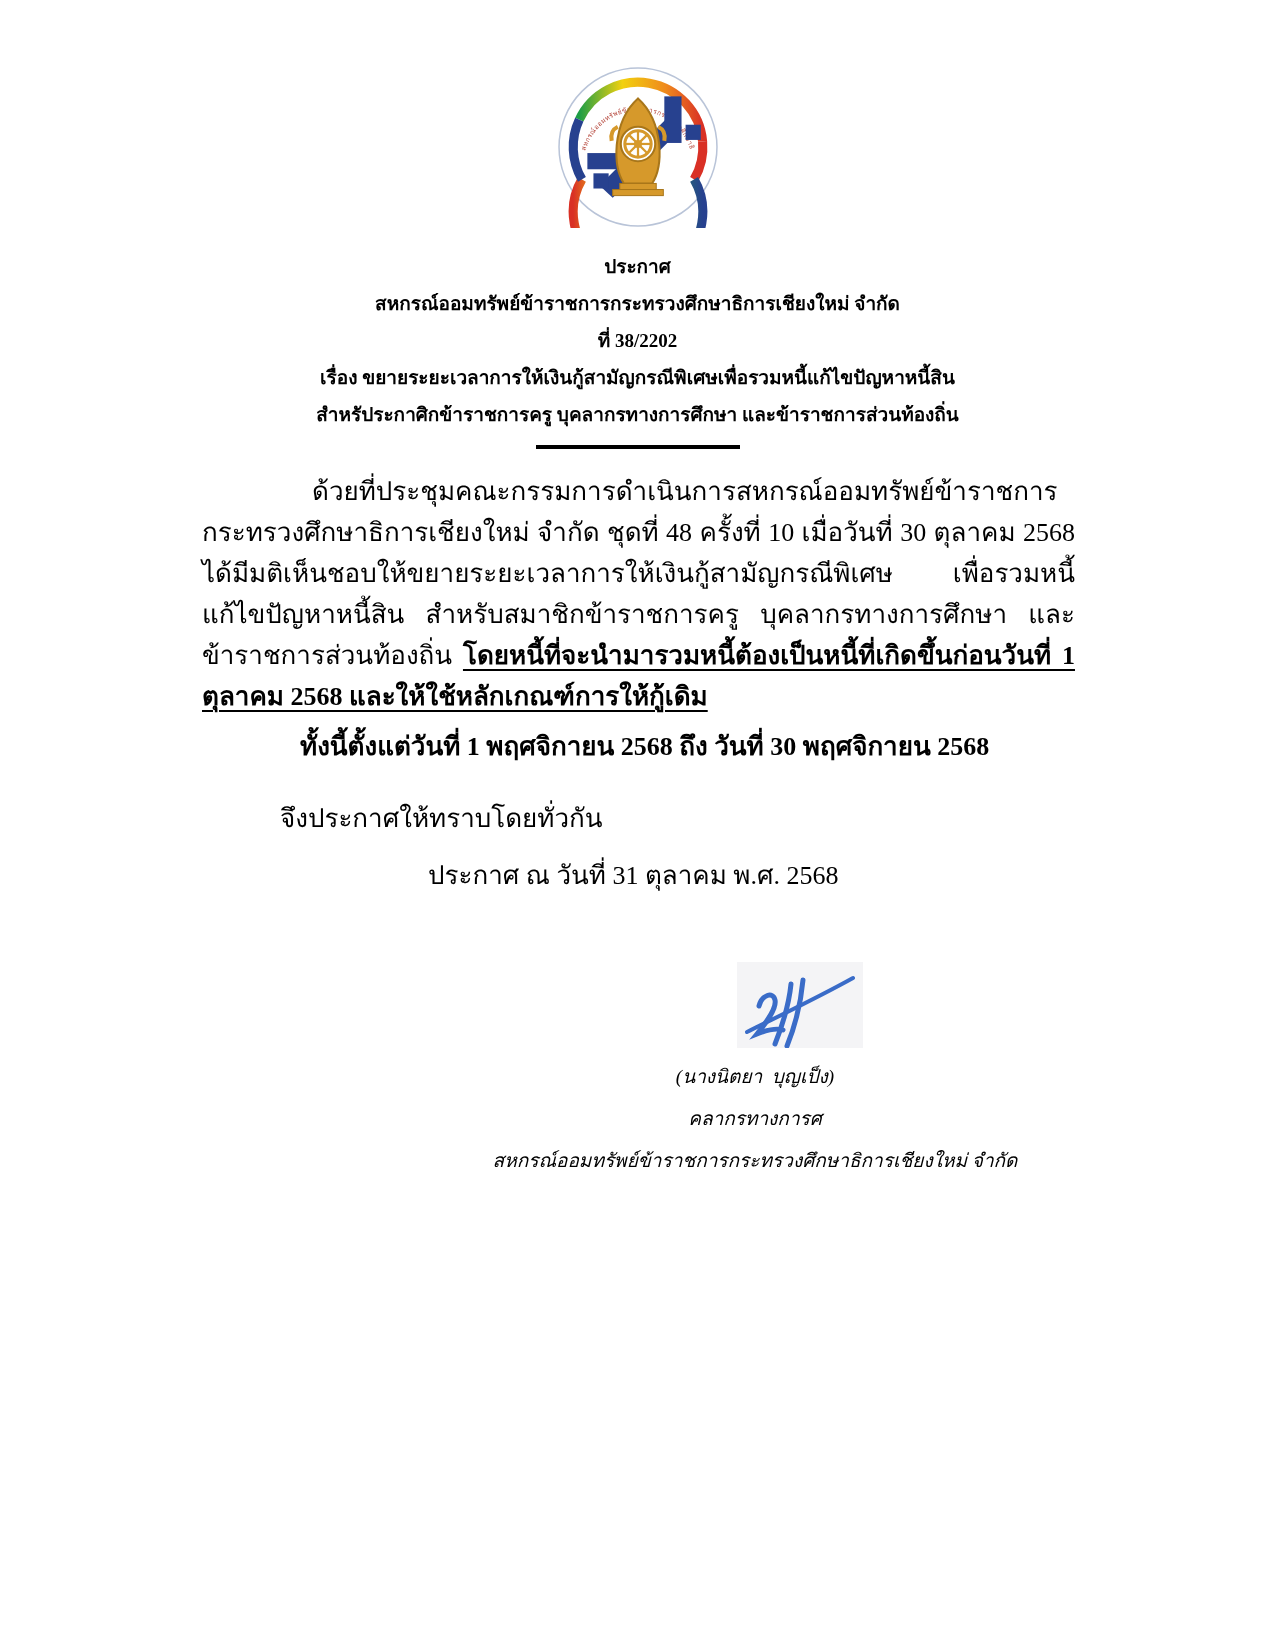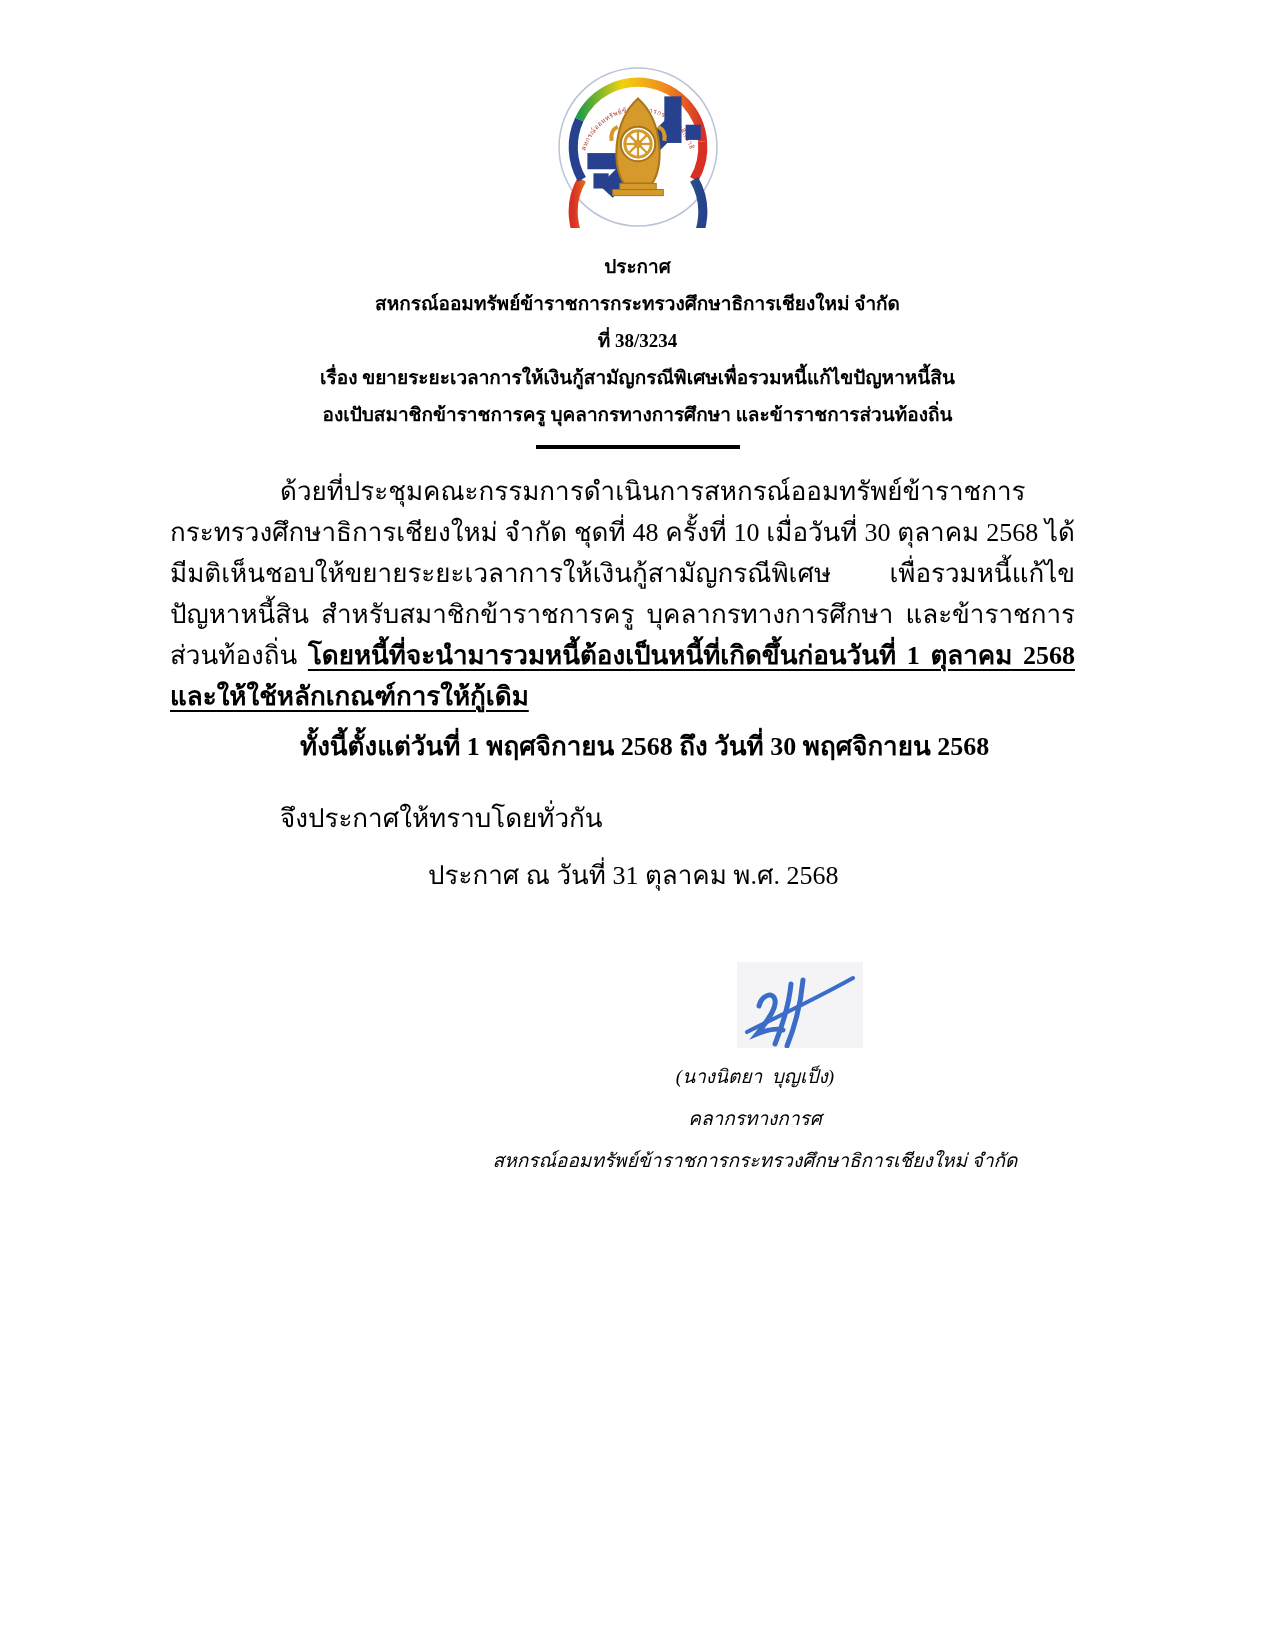--- a/index.html
+++ b/index.html
@@ -28,21 +28,21 @@
     background: #000000;
     margin: 12px auto 0 auto;
   }
   .body-col {
     width: 905px;
     margin: 22px 0 0 170px;
     font-size: 26px;
     line-height: 41px;
   }
   .p { margin: 0; }
-  .p-justify { text-align: justify; }
+  .p-justify { text-align: justify; margin-left: 32px; }
   .p1 { text-indent: 110px; }
   .emph {
     font-weight: bold;
     text-decoration: underline;
     text-decoration-thickness: 2px;
     text-underline-offset: 5px;
   }
   .effective {
     margin-top: 9px;
     text-indent: 130px;
@@ -125,23 +125,23 @@
         <circle cx="80" cy="77" r="4" fill="#d6992b"></circle>
         <rect x="62" y="116" width="36" height="6" fill="#d6992b" stroke="#a8761a" stroke-width="1"></rect>
         <rect x="55" y="122" width="50" height="6" fill="#d6992b" stroke="#a8761a" stroke-width="1"></rect>
       </g>
     </svg>
   </div>
 
   <div class="title-block">
     <div>ประกาศ</div>
     <div>สหกรณ์ออมทรัพย์ข้าราชการกระทรวงศึกษาธิการเชียงใหม่ จำกัด</div>
-    <div>ที่  38/3234</div>
+    <div>ที่  38/2202</div>
     <div>เรื่อง ขยายระยะเวลาการให้เงินกู้สามัญกรณีพิเศษเพื่อรวมหนี้แก้ไขปัญหาหนี้สิน</div>
-    <div>องเปับสมาชิกข้าราชการครู  บุคลากรทางการศึกษา และข้าราชการส่วนท้องถิ่น</div>
+    <div>สำหรัประกาศิกข้าราชการครู  บุคลากรทางการศึกษา และข้าราชการส่วนท้องถิ่น</div>
   </div>
 
   <div class="title-divider"></div>
 
   <div class="body-col">
     <p class="p p-justify p1"><span>ด้วยที่ประชุมคณะกรรมการดำเนินการสหกรณ์ออมทรัพย์ข้าราชการกระทรวงศึกษาธิการเชียงใหม่ จำกัด ชุดที่ 48 ครั้งที่ 10  เมื่อวันที่ 30 ตุลาคม 2568 ได้มีมติเห็นชอบให้ขยายระยะเวลาการให้เงินกู้สามัญกรณีพิเศษ เพื่อรวมหนี้แก้ไขปัญหาหนี้สิน สำหรับสมาชิกข้าราชการครู  บุคลากรทางการศึกษา และข้าราชการส่วนท้องถิ่น </span><span class="emph">โดยหนี้ที่จะนำมารวมหนี้ต้องเป็นหนี้ที่เกิดขึ้นก่อนวันที่ 1 ตุลาคม 2568 และให้ใช้หลักเกณฑ์การให้กู้เดิม</span></p>
     <p class="p effective">ทั้งนี้ตั้งแต่วันที่ 1 พฤศจิกายน 2568  ถึง วันที่ 30 พฤศจิกายน 2568</p>
     <p class="p closing">จึงประกาศให้ทราบโดยทั่วกัน</p>
     <p class="p dateline">ประกาศ ณ วันที่  31 ตุลาคม  พ.ศ. 2568</p>
   </div>

